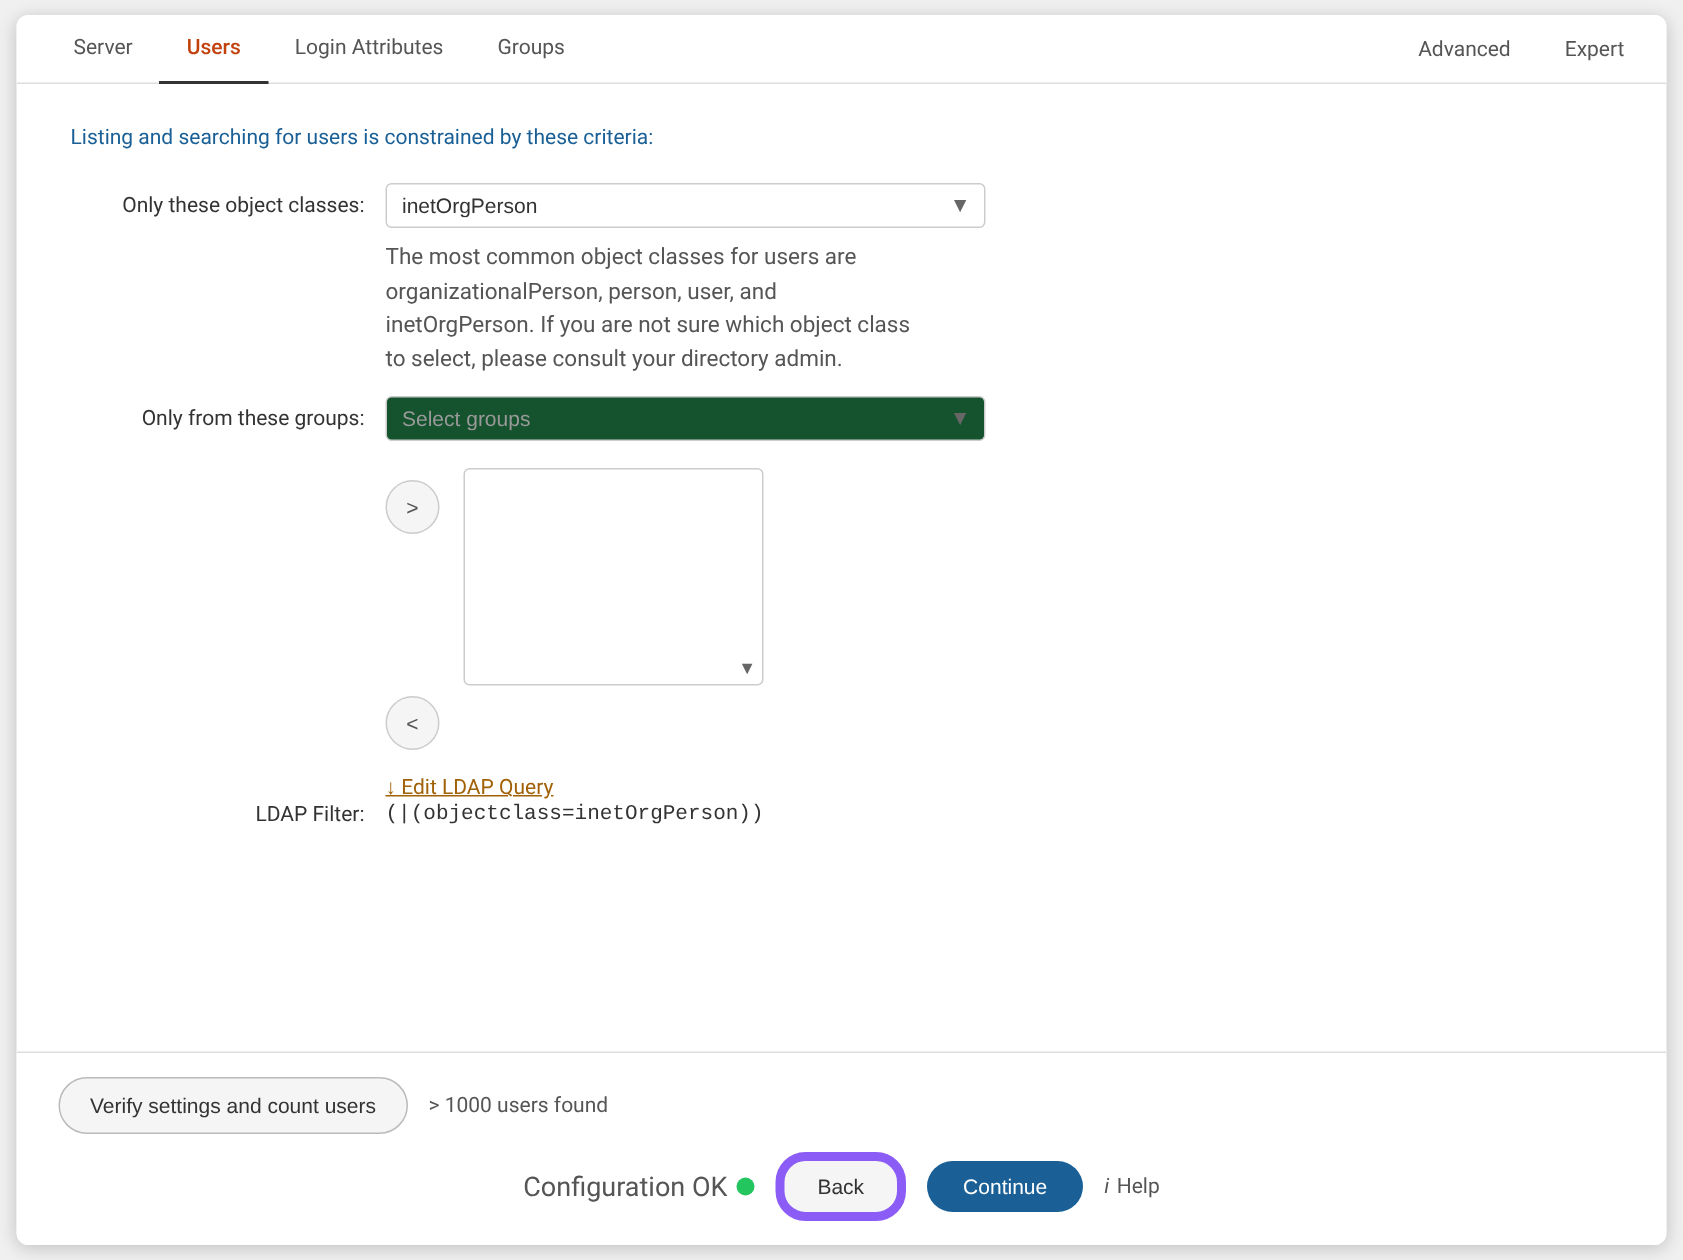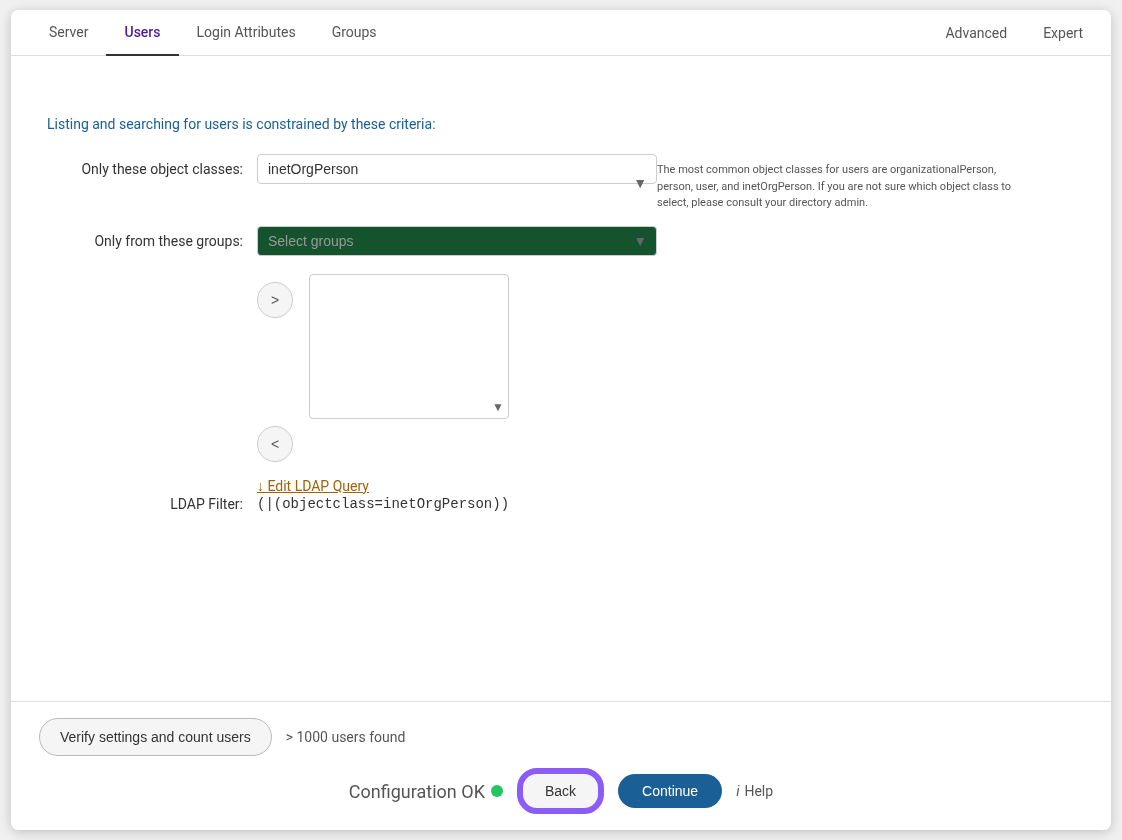--- a/index.html
+++ b/index.html
@@ -14,21 +14,20 @@
     }
     .window {
       width: 1100px;
       min-height: 820px;
       background: #fff;
       border-radius: 8px;
       box-shadow: 0 2px 12px rgba(0,0,0,0.2);
       display: flex;
       flex-direction: column;
       overflow: hidden;
-      gap: 32px;
     }
     .tab-bar {
       display: flex;
       align-items: center;
       border-bottom: 1px solid #ddd;
       padding: 0 20px;
       background: #fff;
     }
     .tab-bar-left {
       display: flex;
@@ -36,21 +35,21 @@
     }
     .tab {
       padding: 14px 18px;
       cursor: pointer;
       color: #555;
       font-size: 14px;
       border-bottom: 2px solid transparent;
       margin-bottom: -1px;
     }
     .tab.active {
-      color: #4c1d95;
+      color: #c2410c;
       border-bottom: 2px solid #333;
       font-weight: 500;
     }
     .tab-bar-right {
       display: flex;
       gap: 20px;
     }
     .tab-right {
       padding: 14px 8px;
       cursor: pointer;
@@ -78,21 +77,21 @@
       text-align: right;
       padding-right: 14px;
       padding-top: 7px;
       font-size: 14px;
       color: #333;
       flex-shrink: 0;
     }
     .form-control-area {
       flex: 1;
       display: flex;
-      flex-direction: row;
+      flex-direction: column;
     }
     .select-wrapper {
       position: relative;
       display: inline-block;
       width: 400px;
     }
     .select-control {
       width: 100%;
       padding: 6px 30px 6px 10px;
       border: 1px solid #ccc;
@@ -112,21 +111,21 @@
       position: absolute;
       right: 10px;
       top: 50%;
       transform: translateY(-50%);
       pointer-events: none;
       color: #666;
     }
     .help-text {
       margin-top: 8px;
       color: #555;
-      font-size: 11px;
+      font-size: 15px;
       max-width: 360px;
       line-height: 1.5;
     }
     .arrow-btn {
       width: 36px;
       height: 36px;
       border-radius: 50%;
       border: 1px solid #ccc;
       background: #f5f5f5;
       cursor: pointer;

